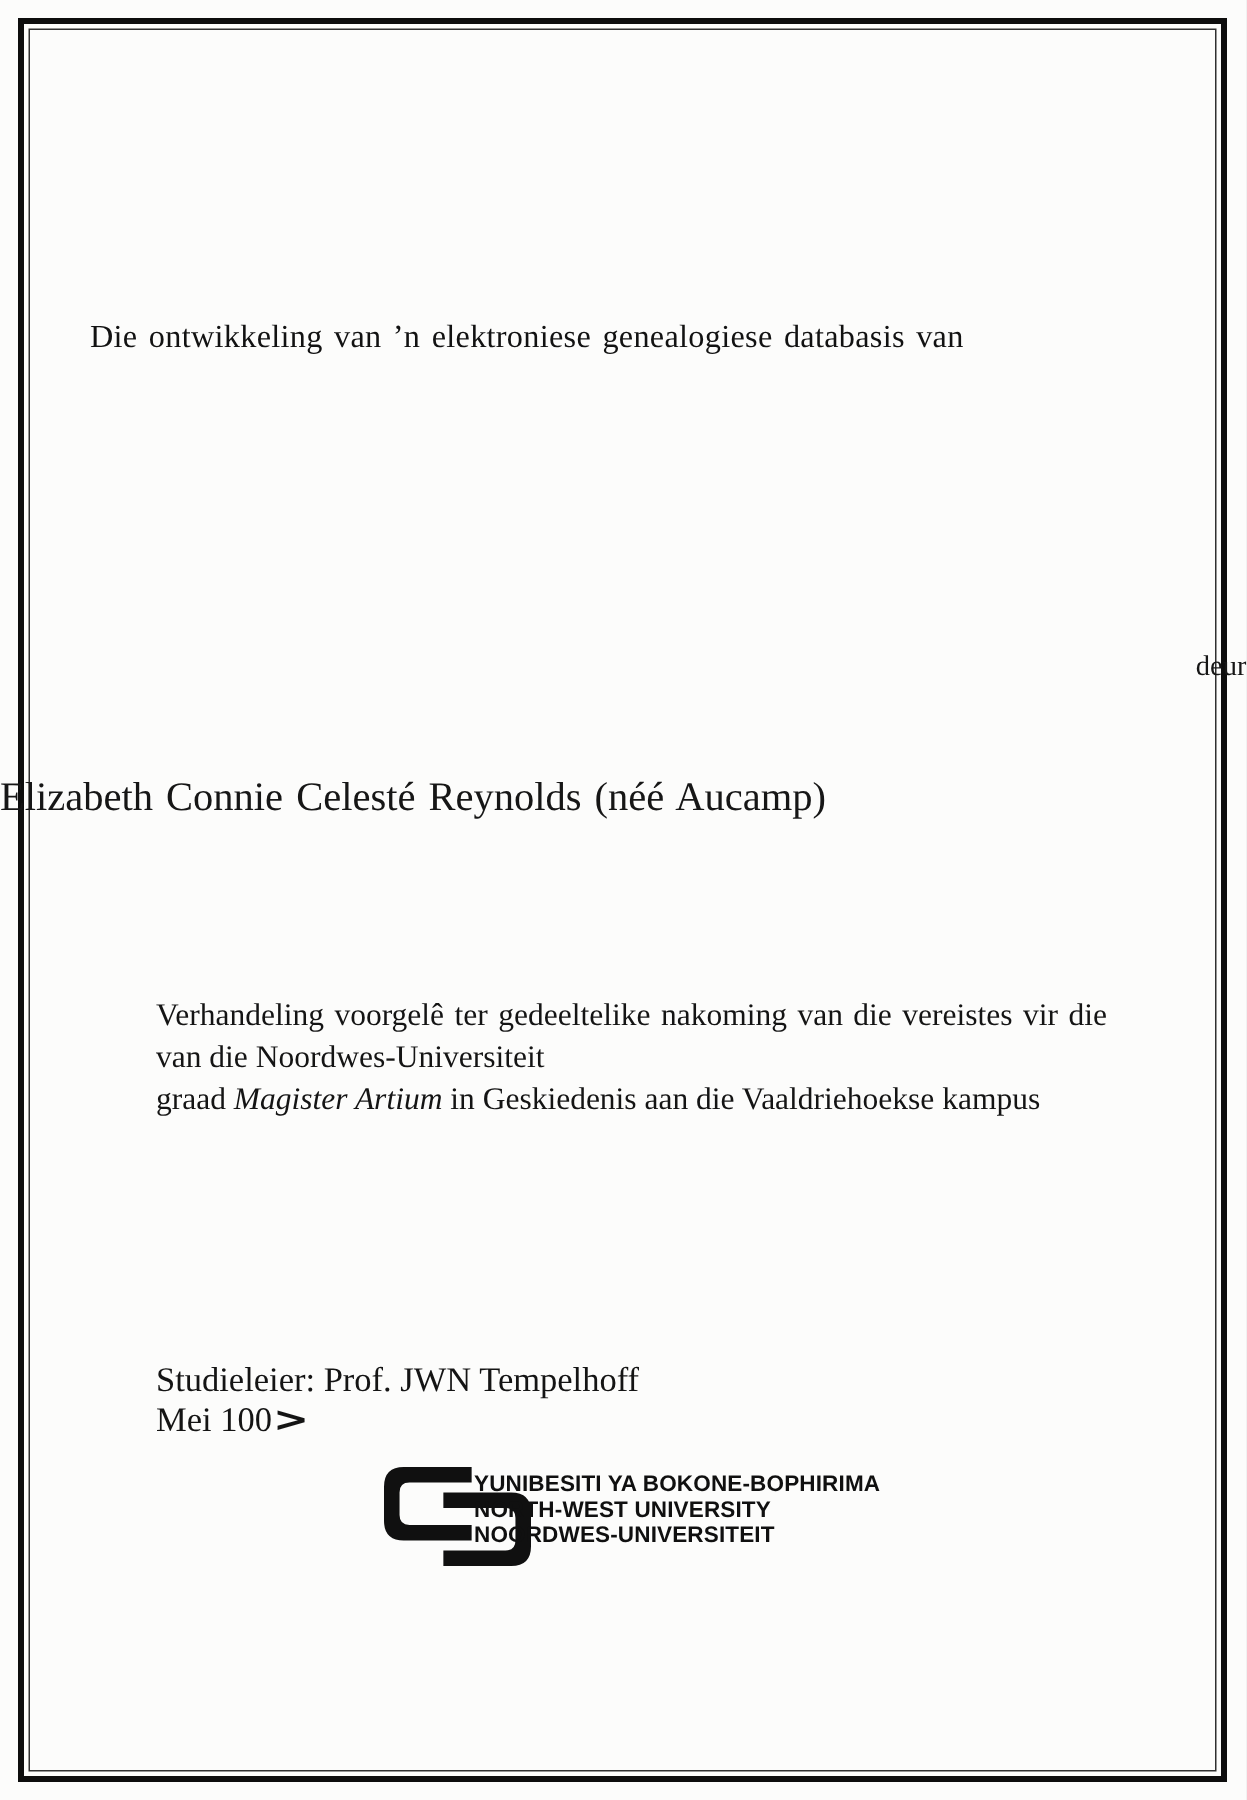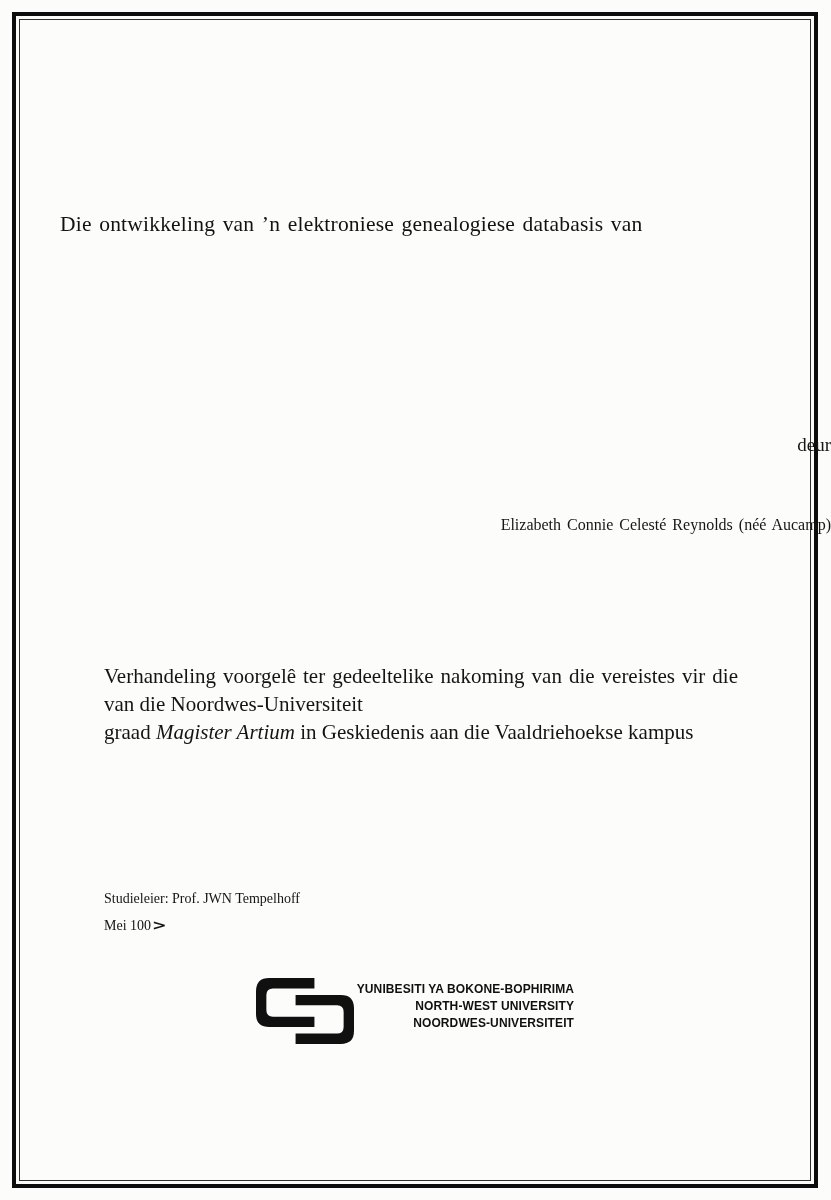--- a/index.html
+++ b/index.html
@@ -45,44 +45,44 @@
     position: absolute;
     top: 434px;
     left: 0; right: 0;
     text-align: right;
     font-size: 19px;
   }
   .author {
     position: absolute;
     top: 516px;
     left: 0; right: 0;
-    text-align: right;
-    font-size: 16px;
+    text-align: left;
+    font-size: 27px;
     word-spacing: 2px;
   }
   .statement {
     position: absolute;
     top: 662px;
     left: 104px;
     width: 634px;
     font-size: 21px;
     line-height: 28px;
     color: #141414;
   }
   .statement .line-justify {
     text-align: justify;
     text-align-last: justify;
     word-spacing: 1px;
   }
   .statement .italic { font-style: italic; }
   .supervisor-block {
     position: absolute;
-    top: 885px;
+    top: 906px;
     left: 104px;
-    font-size: 14px;
+    font-size: 23px;
     line-height: 27px;
     color: #141414;
   }
   .wedge {
     display: inline-block;
     font-family: "DejaVu Sans", sans-serif;
     font-weight: 800;
     transform: scale(1.25, 1.0);
     transform-origin: left 70%;
     margin-left: 1px;
@@ -97,23 +97,22 @@
   .logo-mark {
     position: absolute;
     left: 0;
     top: 2px;
   }
   .logo-text {
     position: absolute;
     left: 60px;
     top: 5px;
     width: 258px;
-    text-align: right;
     font-family: "Liberation Sans", "DejaVu Sans", sans-serif;
-    font-size: 12px;
+    font-size: 15px;
     font-weight: 700;
     letter-spacing: 0.1px;
     line-height: 17px;
     color: #101010;
     white-space: nowrap;
   }
 </style>
 </head>
 <body>
 

